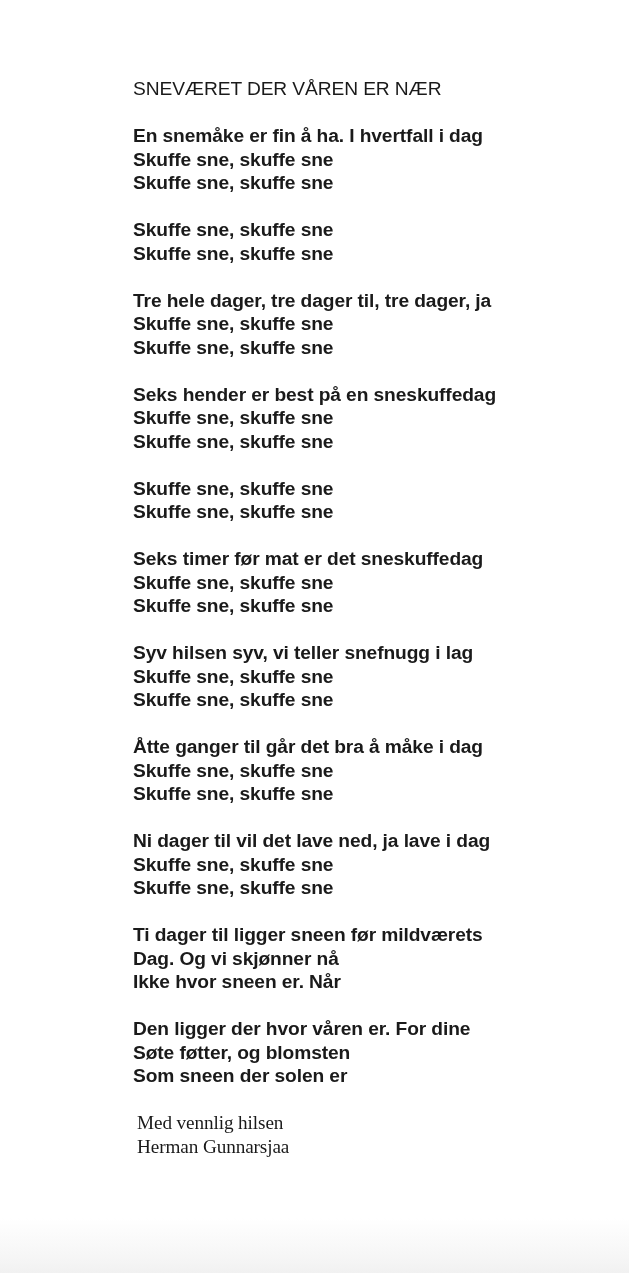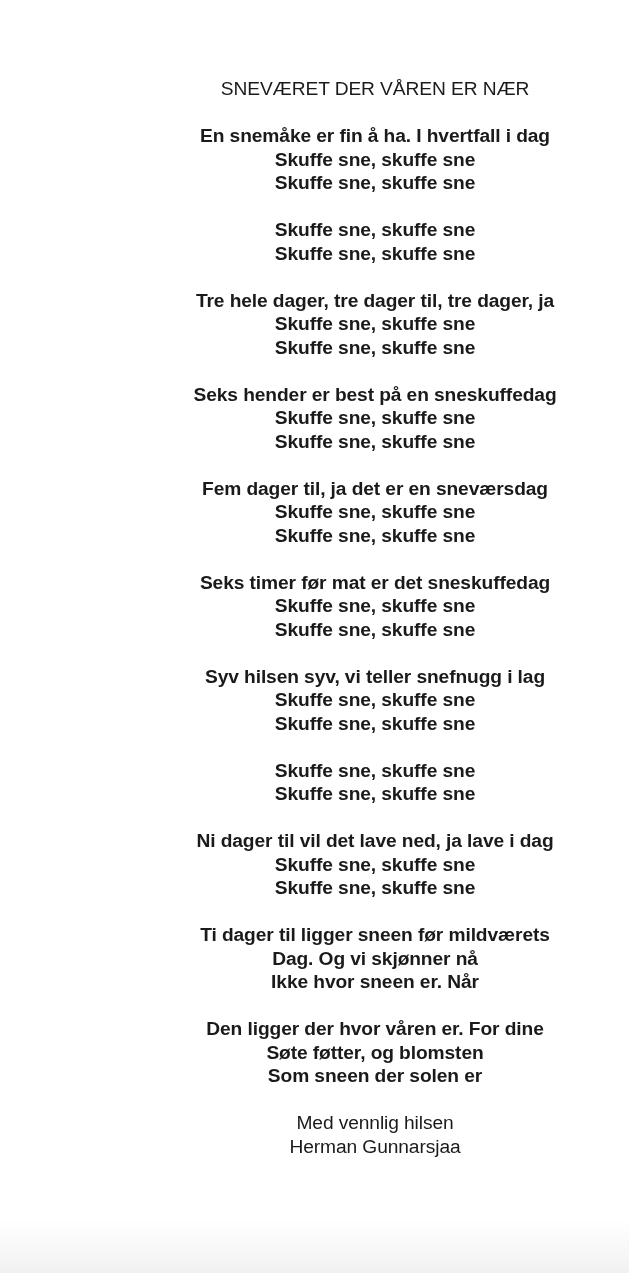--- a/index.html
+++ b/index.html
@@ -10,44 +10,44 @@
     body {
       width: 629px;
       height: 1273px;
       position: relative;
       overflow: hidden;
       font-family: "Liberation Sans", sans-serif;
       color: #1a1a1a;
     }
     .page {
       position: absolute;
-      left: 145px;
+      left: 133px;
       top: 77px;
       width: 460px;
       font-size: 19.2px;
       line-height: 23.5px;
       letter-spacing: -0.1px;
-      text-align: center;
     }
     .title {
       margin: 0 0 23.5px 0;
       font-weight: normal;
       font-size: 19.2px;
       line-height: 23.5px;
     }
     .stanza {
       margin: 0 0 23.5px 0;
       font-weight: bold;
     }
     .line {
       display: block;
       white-space: nowrap;
     }
     .signature {
-      margin: 12px;
+      margin: 4px;
+      font-family: Liberation Serif, serif;
     }
     .bottom-fade {
       position: absolute;
       left: 0;
       right: 0;
       bottom: 0;
       height: 55px;
       background: linear-gradient(to bottom, rgba(255,255,255,0) 0%, #f6f6f6 70%, #f1f1f1 100%);
     }
   </style>
@@ -74,38 +74,38 @@
     <span class="line">Skuffe sne, skuffe sne</span>
   </div>
 
   <div class="stanza">
     <span class="line">Seks hender er best på en sneskuffedag</span>
     <span class="line">Skuffe sne, skuffe sne</span>
     <span class="line">Skuffe sne, skuffe sne</span>
   </div>
 
   <div class="stanza">
-    <span class="line">Fem dager til, ja det er en sneværsdag</span>
     <span class="line">Skuffe sne, skuffe sne</span>
     <span class="line">Skuffe sne, skuffe sne</span>
   </div>
 
   <div class="stanza">
     <span class="line">Seks timer før mat er det sneskuffedag</span>
     <span class="line">Skuffe sne, skuffe sne</span>
     <span class="line">Skuffe sne, skuffe sne</span>
   </div>
 
   <div class="stanza">
     <span class="line">Syv hilsen syv, vi teller snefnugg i lag</span>
     <span class="line">Skuffe sne, skuffe sne</span>
     <span class="line">Skuffe sne, skuffe sne</span>
   </div>
 
   <div class="stanza">
+    <span class="line">Åtte ganger til går det bra å måke i dag</span>
     <span class="line">Skuffe sne, skuffe sne</span>
     <span class="line">Skuffe sne, skuffe sne</span>
   </div>
 
   <div class="stanza">
     <span class="line">Ni dager til vil det lave ned, ja lave i dag</span>
     <span class="line">Skuffe sne, skuffe sne</span>
     <span class="line">Skuffe sne, skuffe sne</span>
   </div>
 

